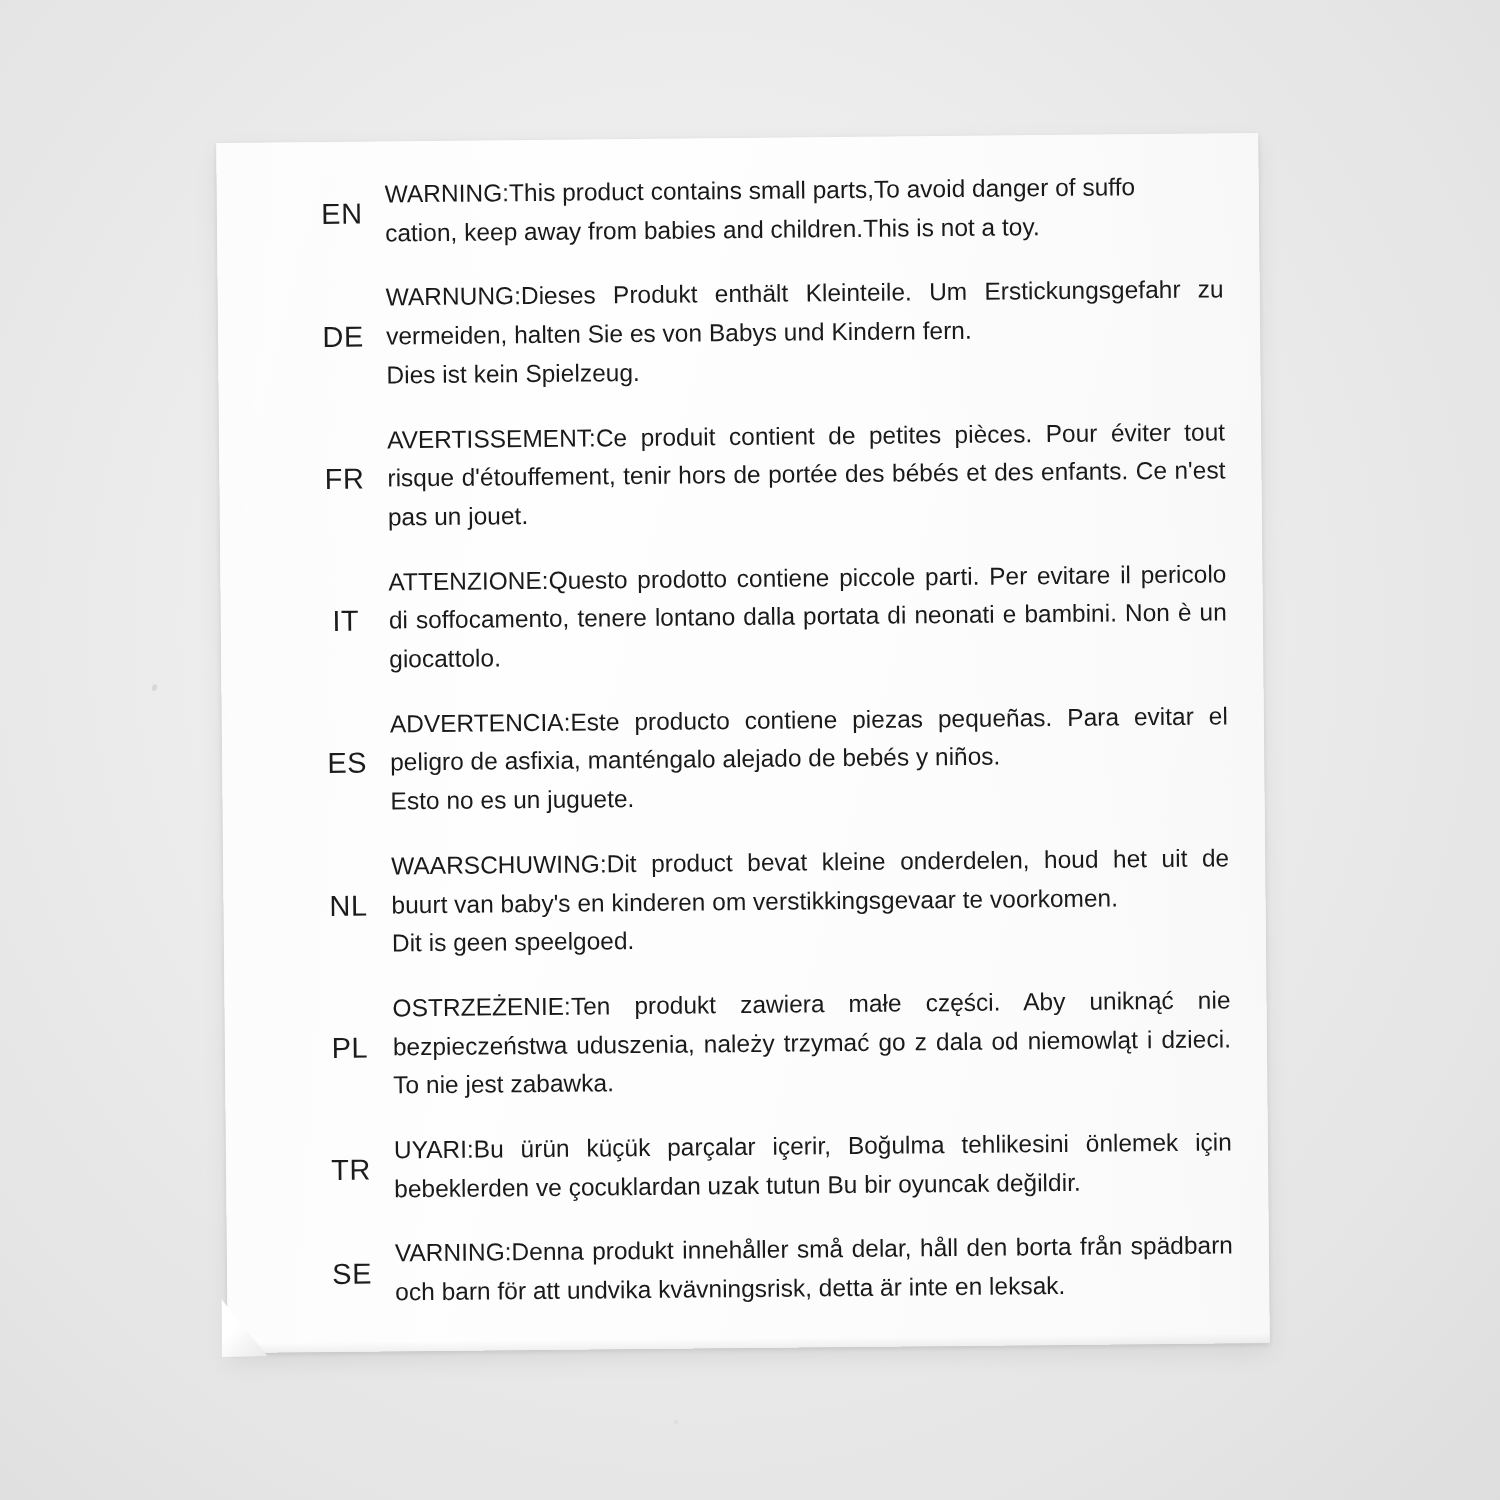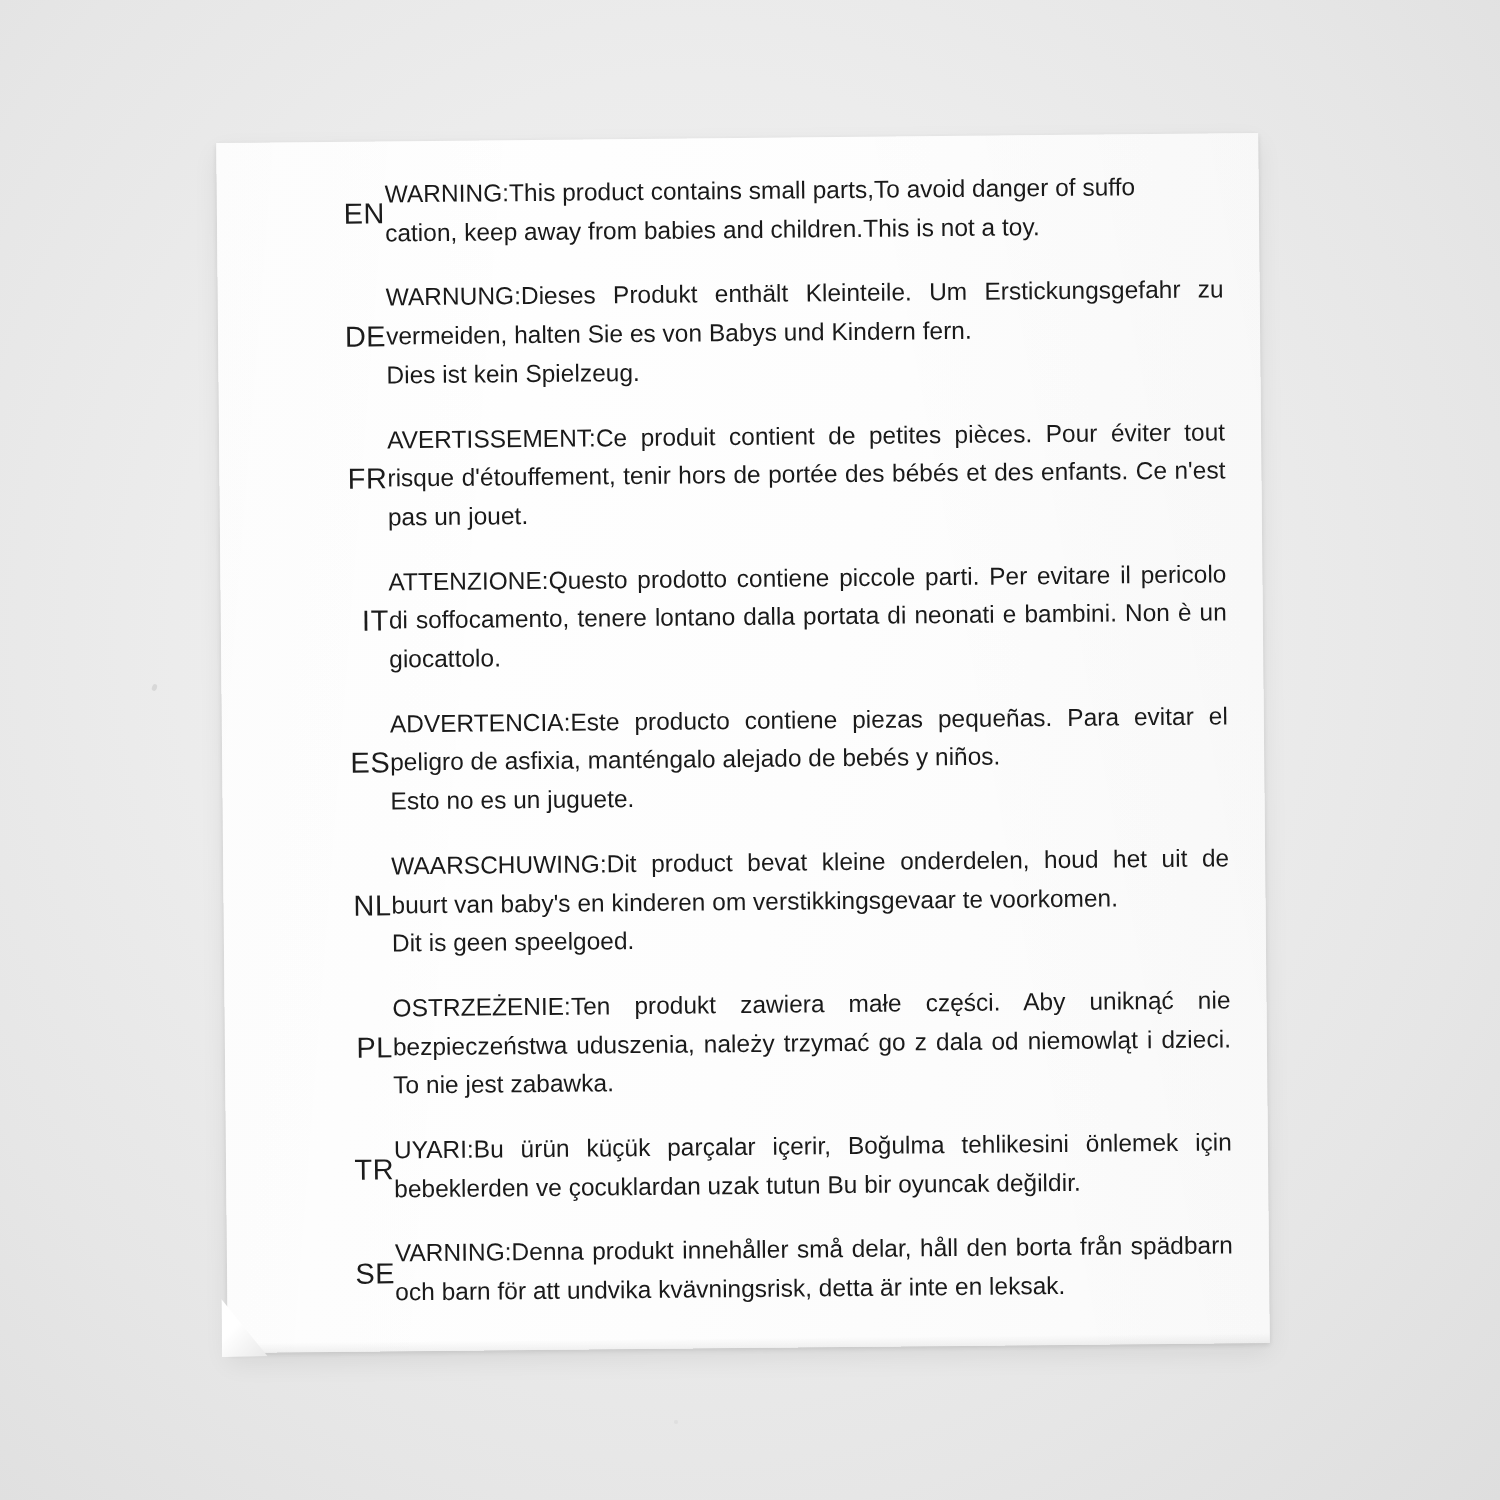--- a/index.html
+++ b/index.html
@@ -80,21 +80,21 @@
     align-items: center;
     margin-bottom: 26px;
   }
   .row:last-child { margin-bottom: 0; }
 
   .lang {
     flex: 0 0 86px;
     font-size: 29px;
     color: #1c1c1c;
     letter-spacing: .5px;
-    text-align: right;
+    text-align: center;
     padding-left: 22px;
     line-height: 1.2;
   }
 
   .text {
     flex: 1 1 auto;
     font-size: 24.5px;
     line-height: 1.58;
     color: #1a1a1a;
     text-align: justify;

